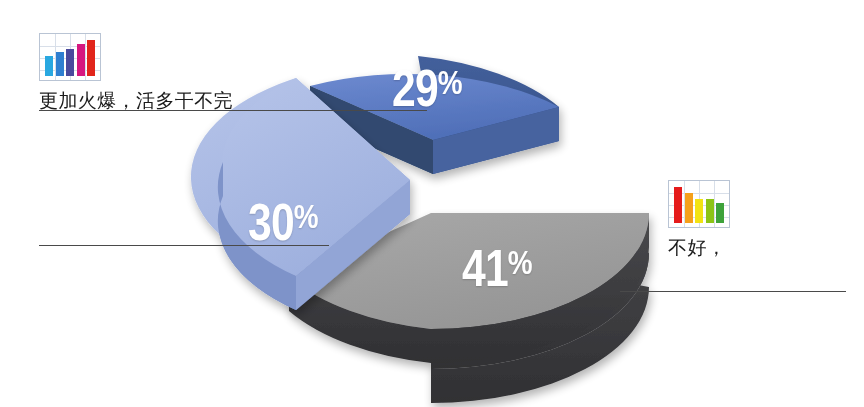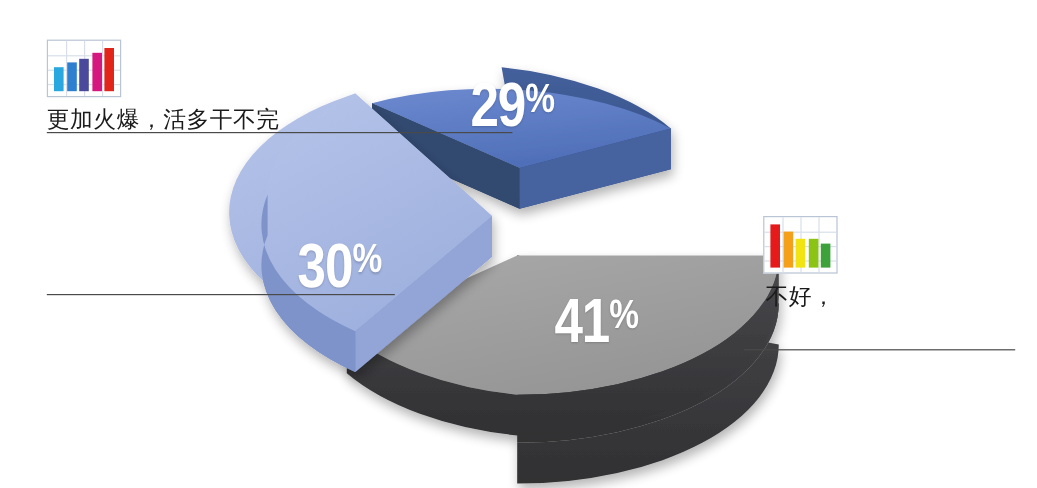--- a/index.html
+++ b/index.html
@@ -23,21 +23,20 @@
     position: absolute;
     left: 0;
     top: 0;
     width: 864px;
     height: 407px;
   }
 
   
   .legend {
     position: absolute;
-    text-align: center;
   }
   .legend-icon {
     width: 62px;
     height: 48px;
     background: #ffffff;
     border: 1px solid #b9c4d4;
     box-sizing: border-box;
     position: relative;
     padding: 0;
   }
@@ -229,21 +228,21 @@
         <div class="bar" style="height:84%;  background:#d6177f;"></div>
         <div class="bar" style="height:95%;  background:#e1251b;"></div>
       </div>
     </div>
     <div class="legend-text" style="margin-top:8px;">
       <span class="line">更加火爆，活多干不完</span>
     </div>
   </div>
 
 
-  <div class="legend" style="left:636px; top:180px;">
+  <div class="legend" style="left:668px; top:180px;">
     <div class="legend-icon">
       <div class="grid-v" style="left:15px;"></div>
       <div class="grid-v" style="left:30px;"></div>
       <div class="grid-v" style="left:45px;"></div>
       <div class="grid-h" style="top:12px;"></div>
       <div class="grid-h" style="top:24px;"></div>
       <div class="grid-h" style="top:36px;"></div>
       <div class="bars">
         <div class="bar" style="height:95%; background:#e51b1b;"></div>
         <div class="bar" style="height:78%; background:#f5a01b;"></div>

